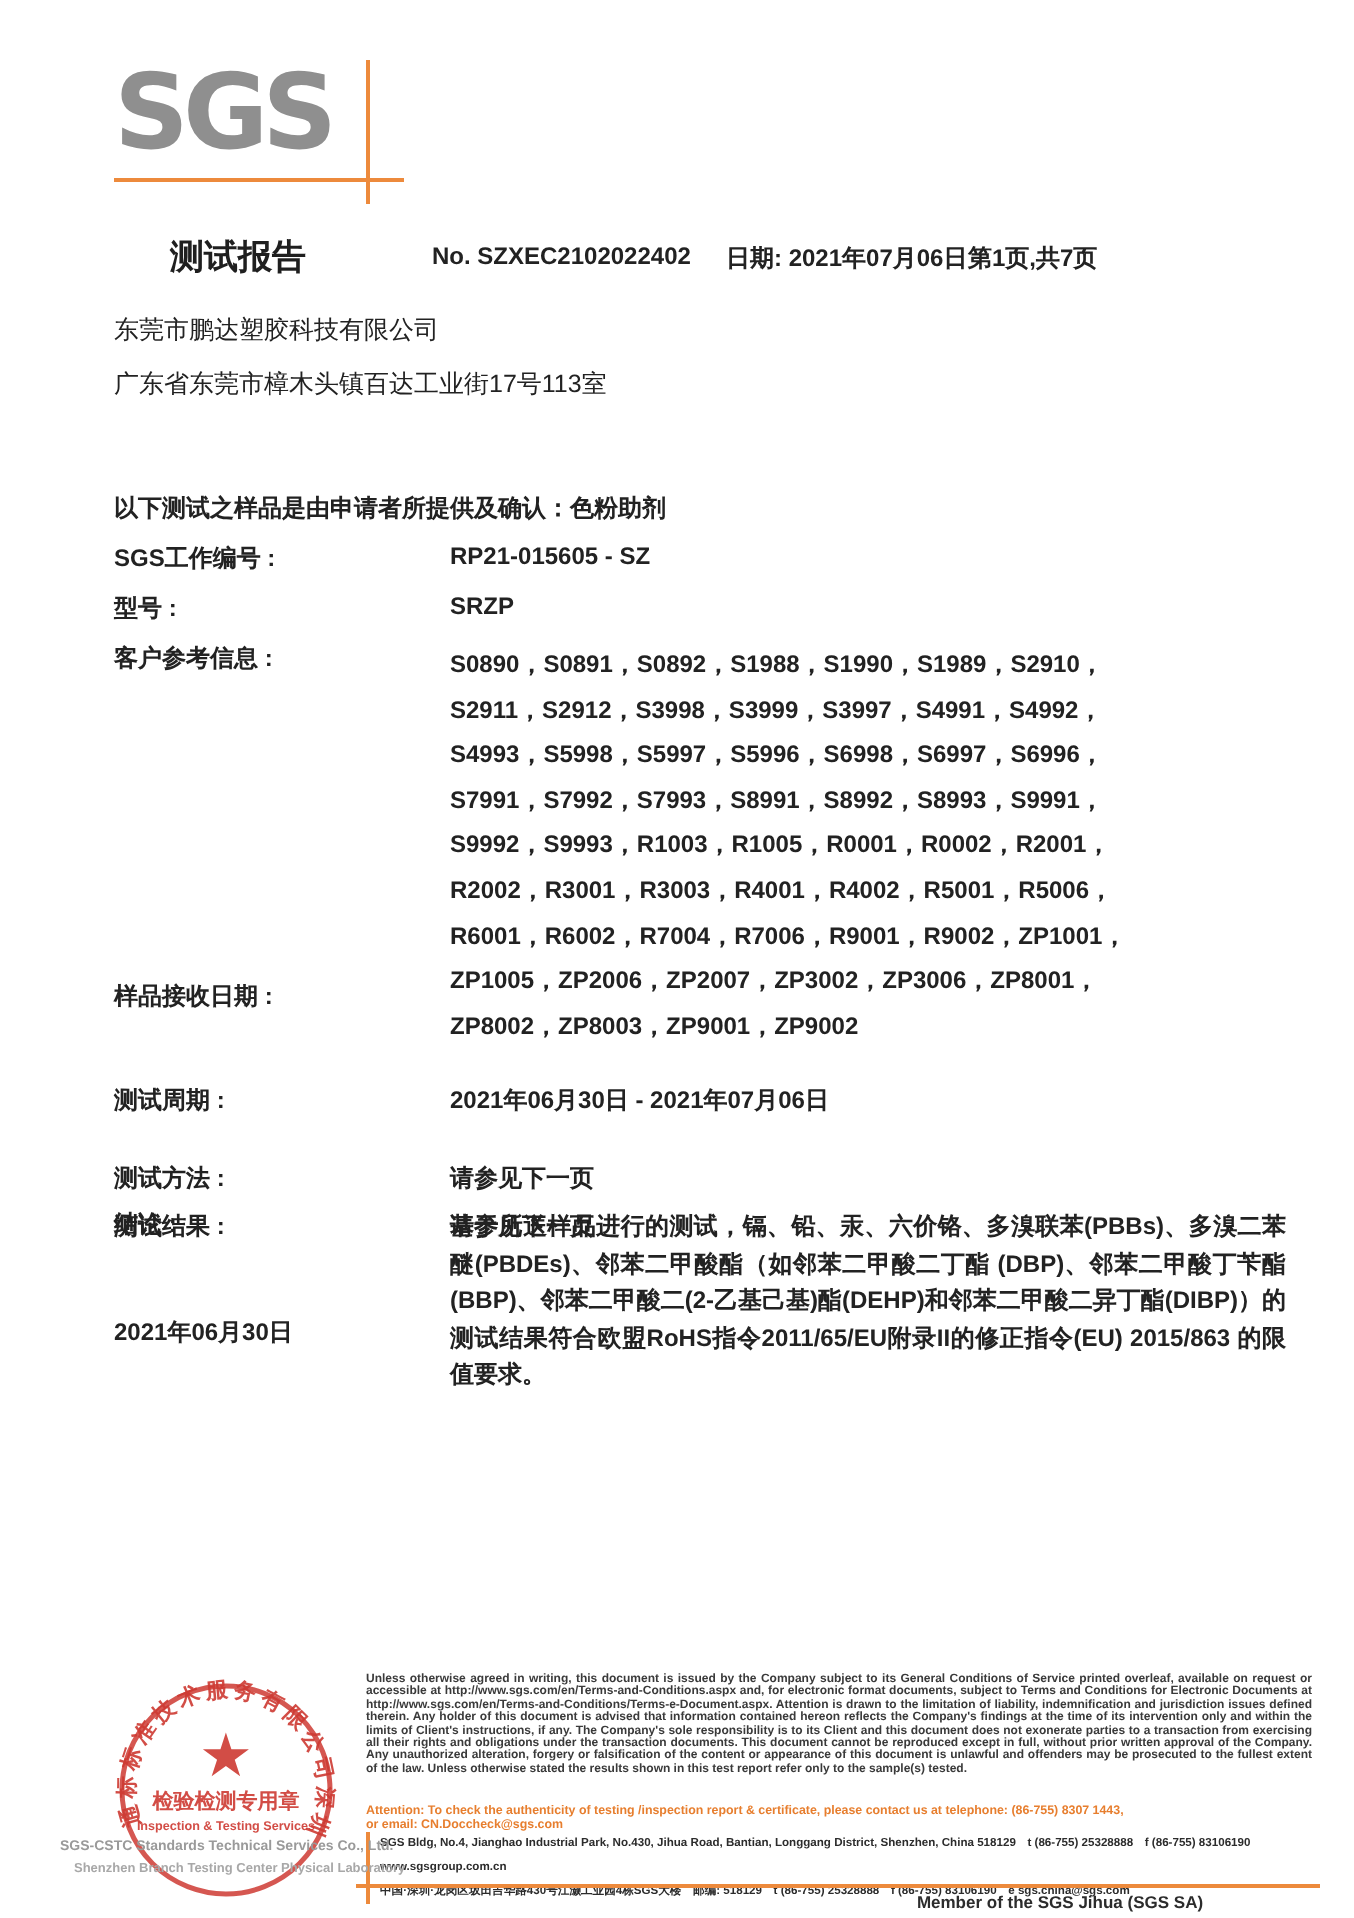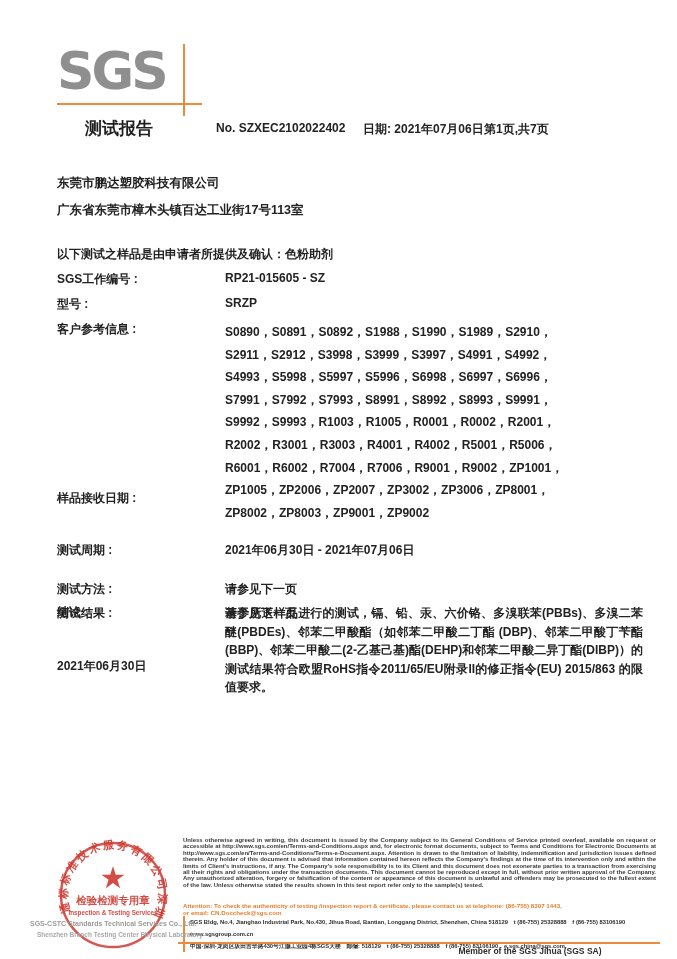--- a/index.html
+++ b/index.html
@@ -4,37 +4,37 @@
 <style>
   html,body{margin:0;padding:0;}
   body{
     width:677px;height:959px;position:relative;background:#ffffff;
     font-family:"Liberation Sans","DejaVu Sans",sans-serif;color:#222;
     overflow:hidden;
   }
   .page{position:absolute;inset:0;}
 
   
-  .logo{position:absolute;left:57px;top:40px;width:150px;height:80px;}
+  .logo{position:absolute;left:57px;top:26px;width:150px;height:80px;}
   .logo-text{
     font-family:"DejaVu Sans","Liberation Sans",sans-serif;
     font-weight:bold;font-size:52px;line-height:62px;color:#8f8f8f;
     letter-spacing:-3px;
   }
   .logo-hline{position:absolute;left:0;top:63px;width:145px;height:2px;background:#ED8A3C;}
   .logo-vline{position:absolute;left:126px;top:4px;width:2px;height:72px;background:#ED8A3C;}
 
   
   .report-title{position:absolute;left:57px;top:117px;font-size:17px;font-weight:bold;color:#1f1f1f;margin-left:28px;}
   .report-no{position:absolute;left:216px;top:121px;font-size:12px;font-weight:600;}
   .report-date{position:absolute;left:363px;top:121px;font-size:12px;font-weight:600;}
   .report-page{position:absolute;left:484px;top:121px;font-size:12px;font-weight:600;}
 
   
-  .applicant{position:absolute;left:57px;top:170px;font-size:12.5px;font-weight:bold;line-height:27px;}
+  .applicant{position:absolute;left:57px;top:152px;font-size:12.5px;font-weight:normal;line-height:27px;}
 
   
   .intro{position:absolute;left:57px;top:246px;font-size:12px;font-weight:bold;}
   .row{position:absolute;left:57px;width:590px;display:flex;font-size:12px;font-weight:600;}
   .row .lbl{width:168px;flex:0 0 168px;}
   .row .val{flex:1;}
   .row .val .line{line-height:22.6px;}
   .r-job{top:271px;}
   .r-model{top:296px;}
   .r-ref{top:321px;}

